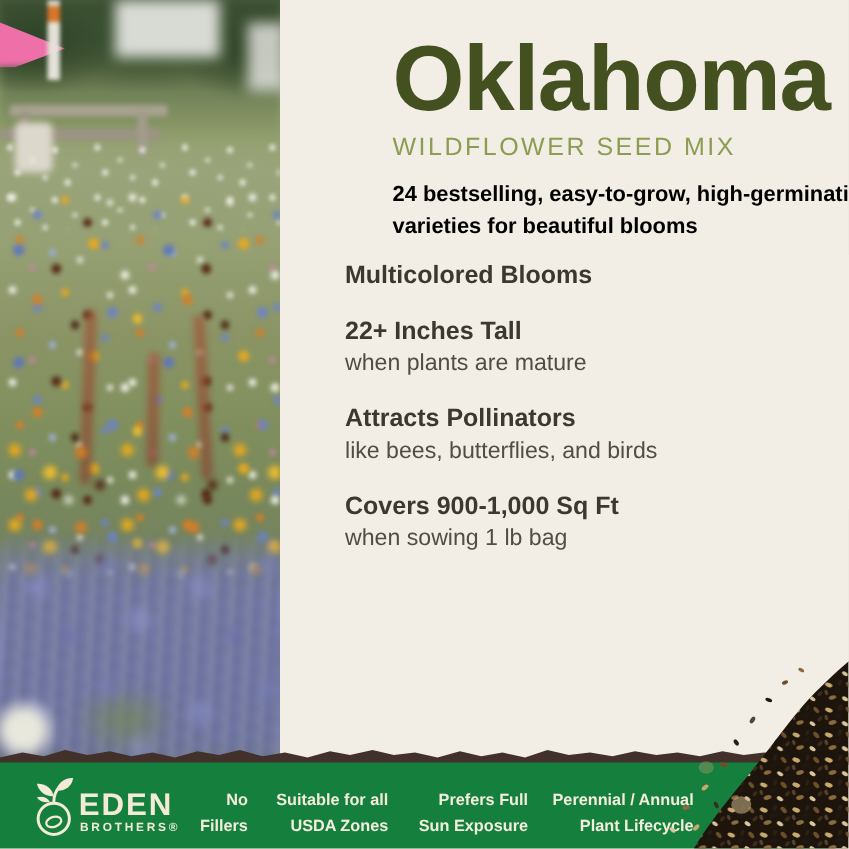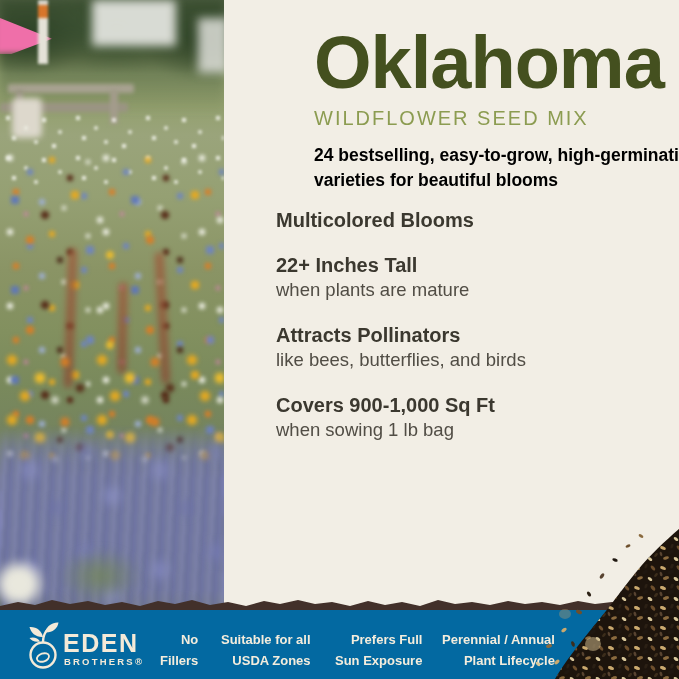--- a/index.html
+++ b/index.html
@@ -95,21 +95,21 @@
   .title{font-size:74px;line-height:.95;font-weight:700;color:#44501f;letter-spacing:-1px;}
   .subtitle{margin-top:9px;font-size:20px;font-weight:300;color:#8c9c51;letter-spacing:2px;}
   .tagline{margin-top:13px;width:400px;font-size:17.5px;line-height:25px;color:#000000;font-weight:bold;}
   .features{position:absolute;left:276px;top:208px;z-index:2;}
   .feature{margin-bottom:21px;}
   .feature .fh{font-size:20px;font-weight:700;color:#3b382f;line-height:24px;}
   .feature .fd{font-size:18.5px;font-weight:400;color:#514d45;line-height:24px;margin-top:1px;}
 
   
   .tear{position:absolute;left:0;top:594px;width:679px;height:18px;z-index:2;display:block;}
-  .bottombar{position:absolute;left:0;top:610px;width:663px;height:69px;background:#0369a1;z-index:2;}
+  .bottombar{position:absolute;left:0;top:610px;width:663px;height:69px;background:#15803d;z-index:2;}
   .brand{position:absolute;left:22px;top:8px;width:124px;height:54px;}
   .badge{position:absolute;top:20px;color:#f4eddd;font-size:13px;font-weight:700;line-height:20.5px;text-align:right;}
   .badge-0{left:160px;} .badge-1{left:221px;} .badge-2{left:335px;} .badge-3{left:442px;}
 
   .seeds{position:absolute;right:0;bottom:0;width:150px;height:155px;z-index:4;display:block;}
 </style>
 </head>
 <body>
 
 <div class="canvas">

